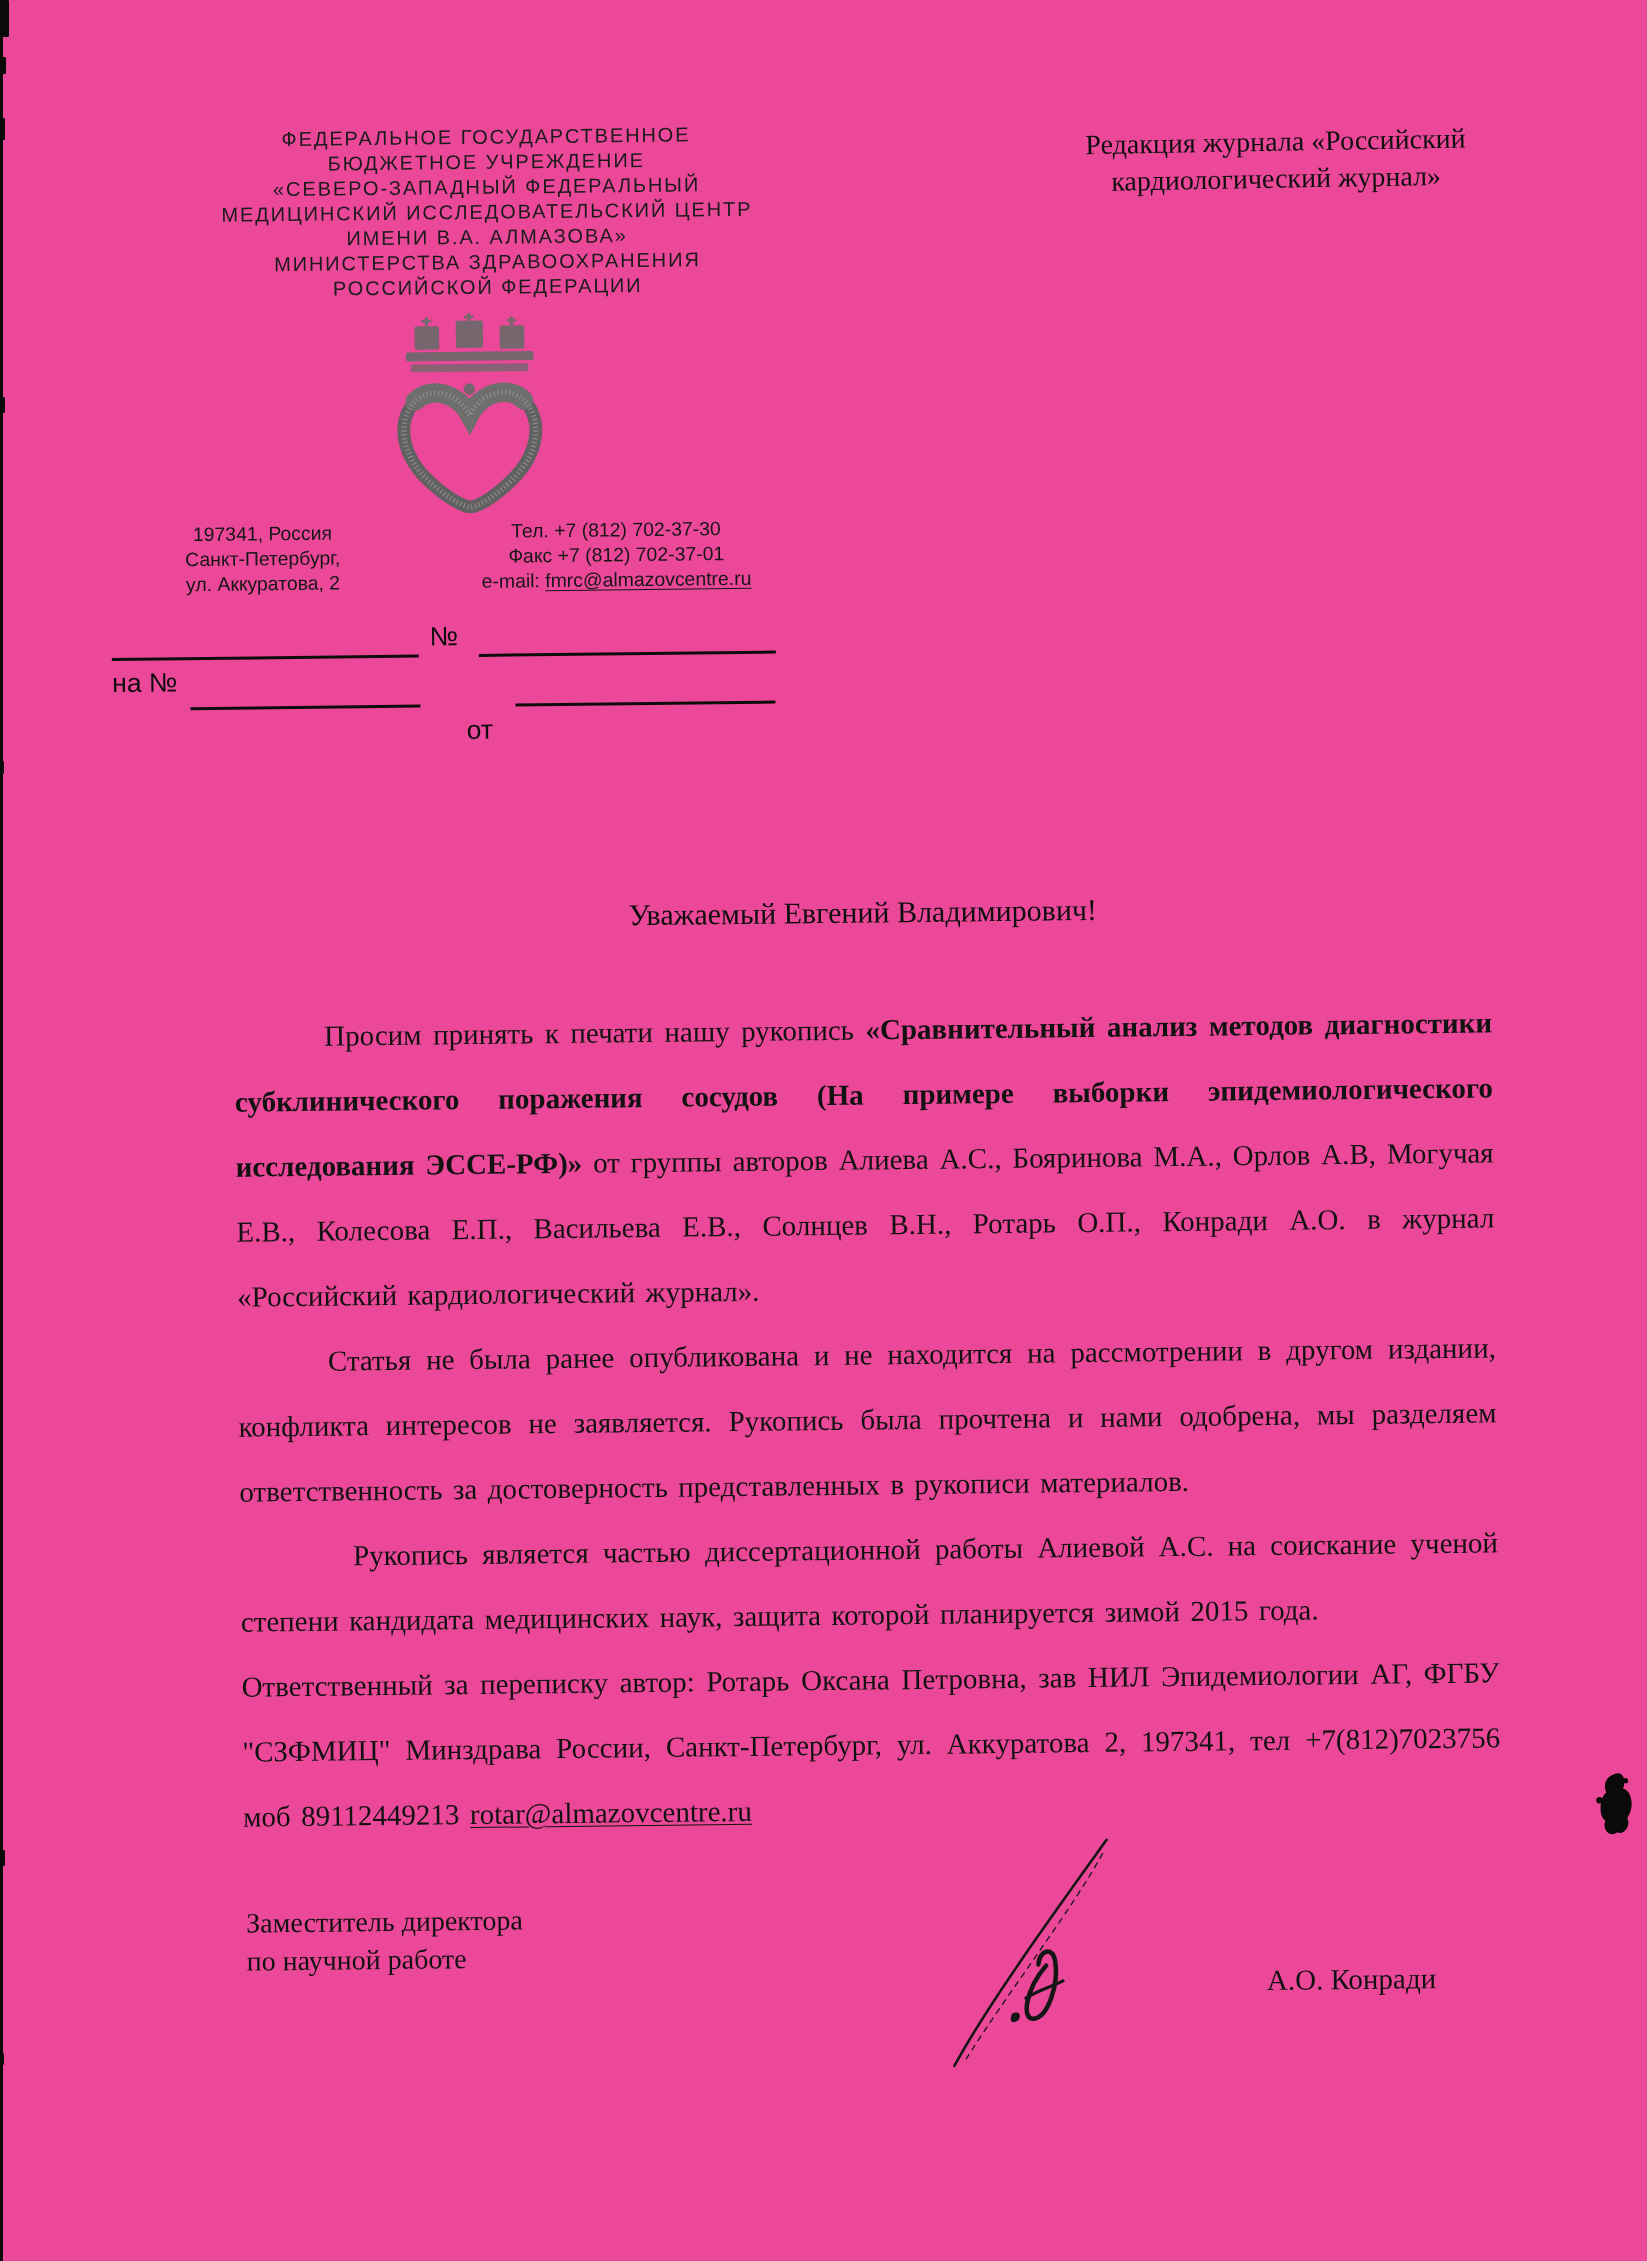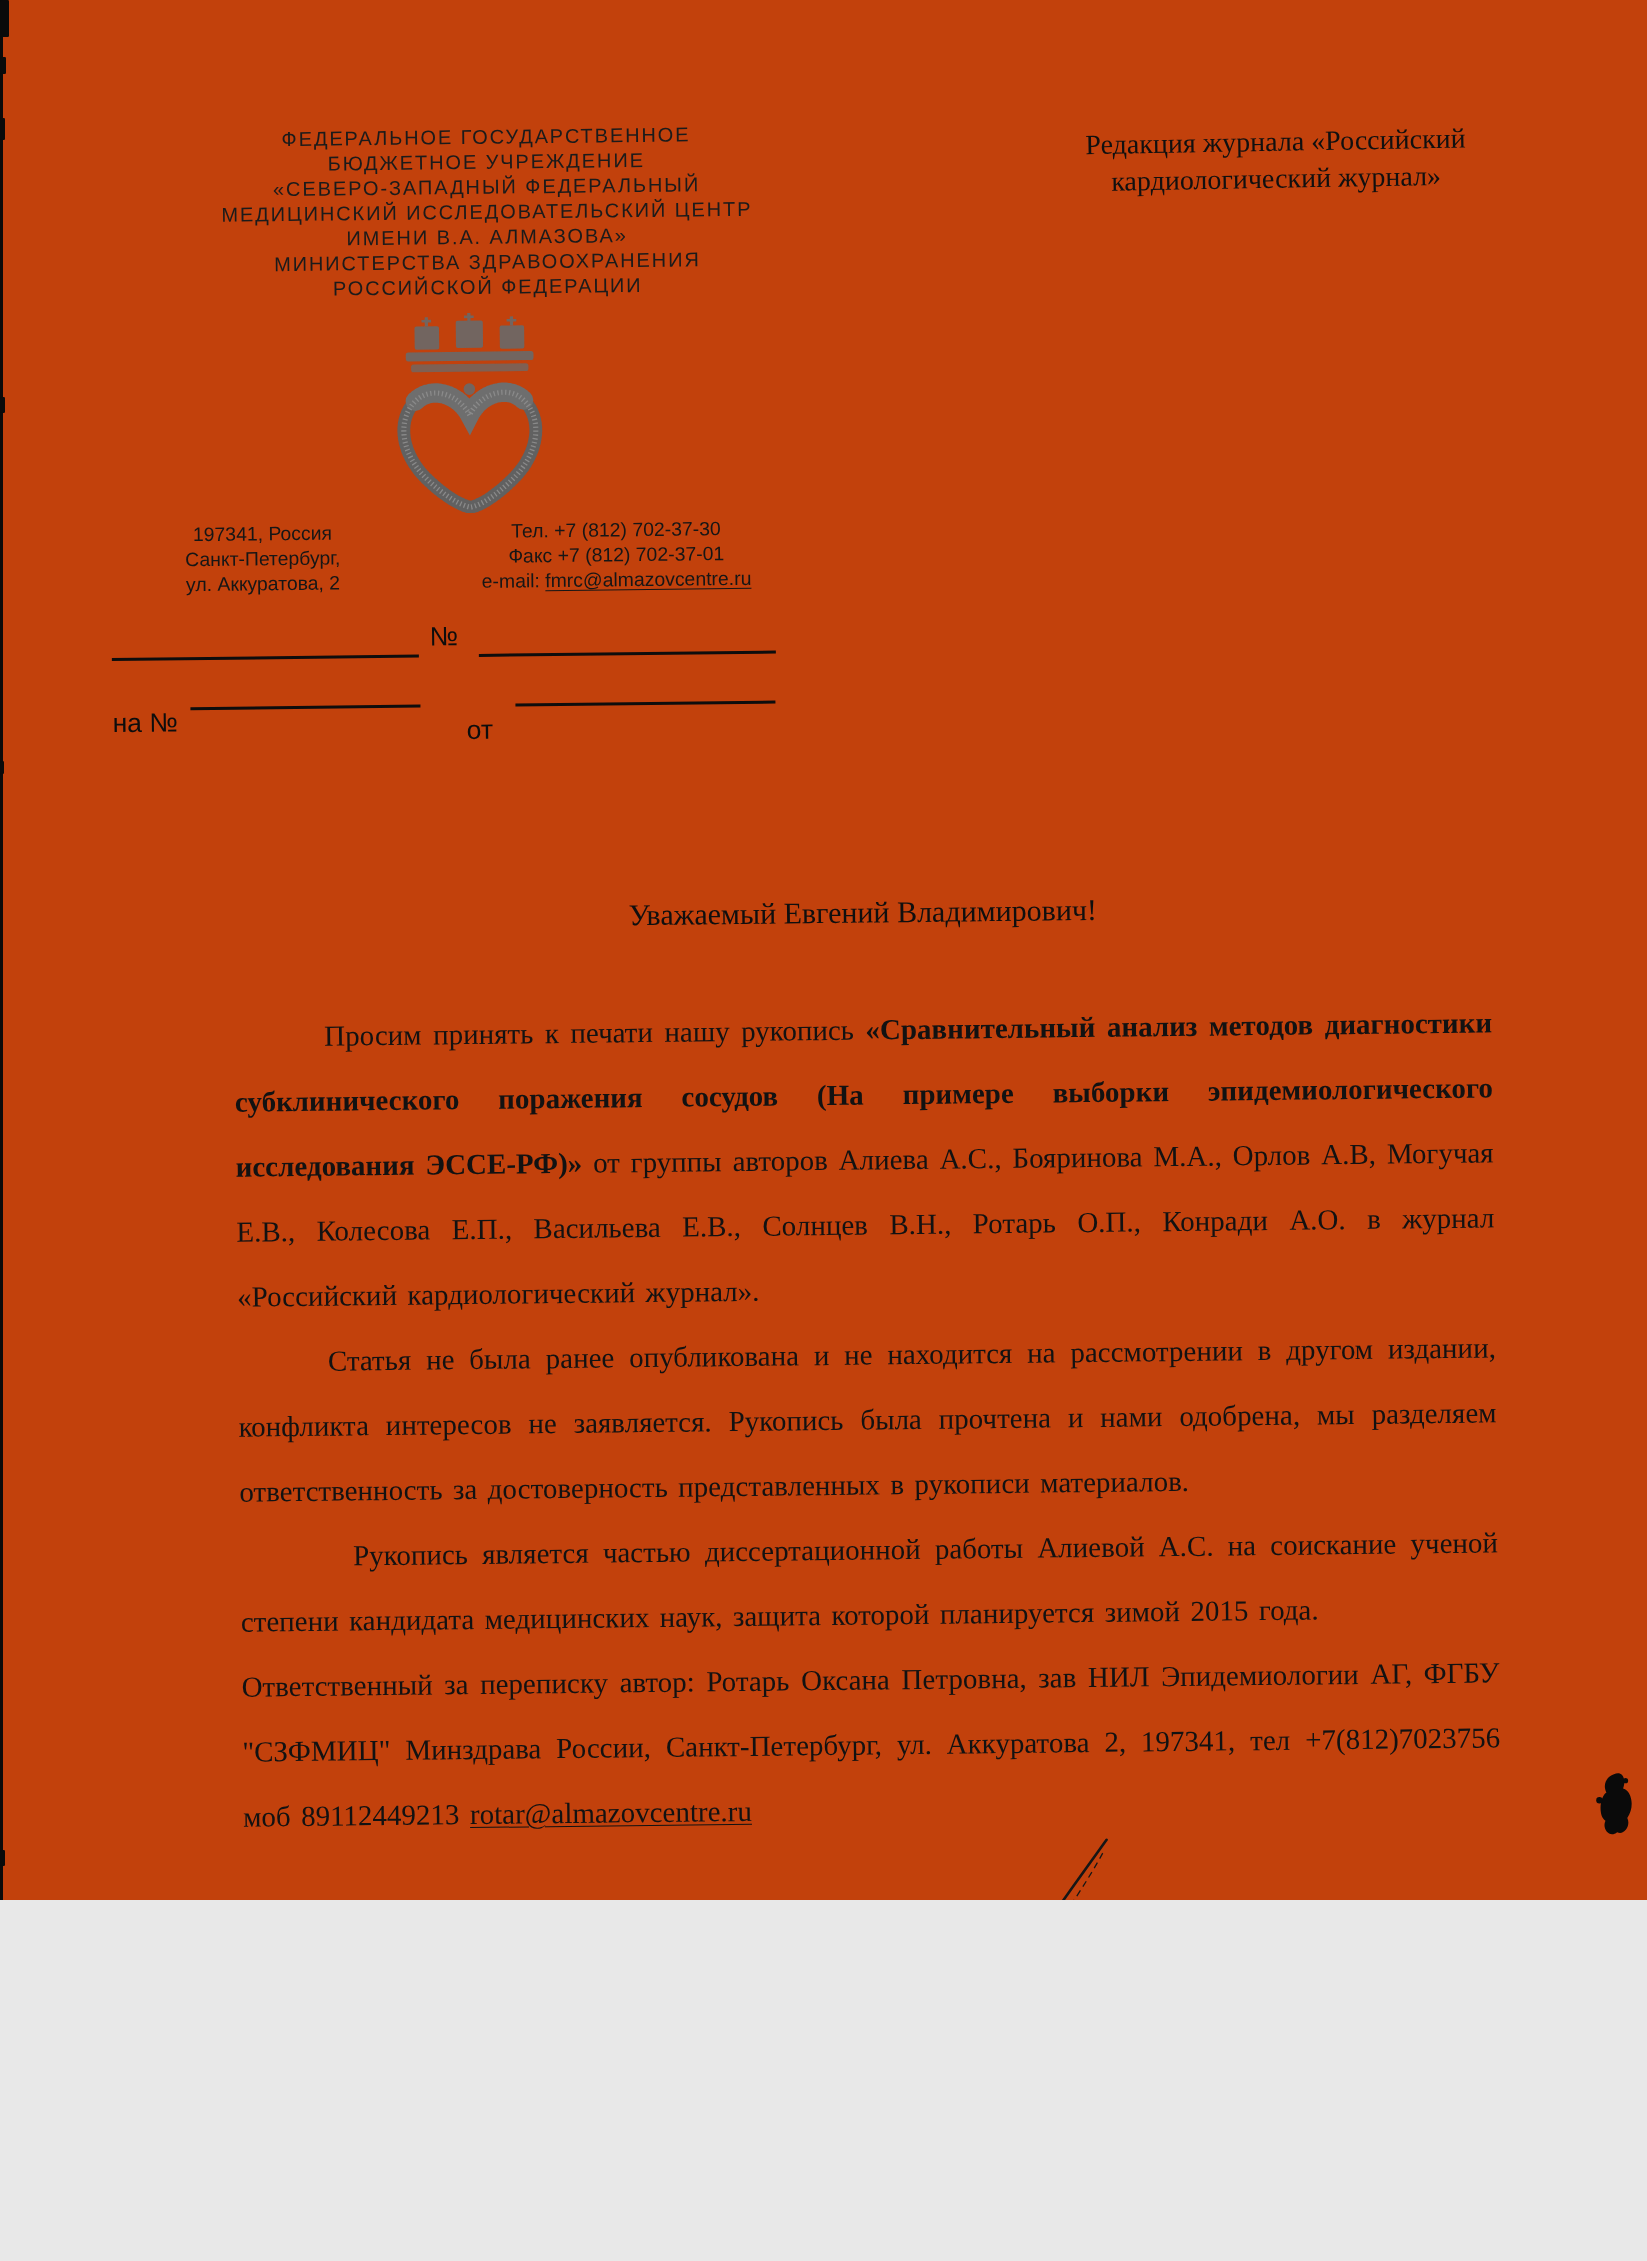--- a/index.html
+++ b/index.html
@@ -1,19 +1,19 @@
 <!DOCTYPE html>
 <html style="font-size:10.3px"><head>
 <meta charset="utf-8">
 <style>
   html,body{margin:0;padding:0;background:#e8e8e8;}
   .page{
     position:relative;
-    width:1647px;height:1900px;
-    background:#c2410c;
+    width:1647px;height:2261px;
+    background:#ec4899;
     overflow:hidden;
     font-family:"Liberation Serif", serif;
     color:#141414;
     text-decoration:underline;
   }
   
   .edge-strip{position:absolute;left:0;top:0;width:3.2px;height:2261px;background:#0a0a0a;}
   .edge-blob{position:absolute;background:#0a0a0a;border-radius:1.3px;}
   
   .scan{
@@ -154,21 +154,21 @@
     <div class="contact">
       <div>Тел.  +7 (812) 702-37-30</div>
       <div>Факс +7 (812) 702-37-01</div>
       <div><span>e-mail: </span><span class="u-mail">fmrc@almazovcentre.ru</span></div>
     </div>
 
     <div class="ref-line" style="left:116px;top:650px;width:307px;"></div>
     <span class="ref-label" style="left:434px;top:617px;">№</span>
     <div class="ref-line" style="left:483px;top:650px;width:297px;"></div>
 
-    <span class="ref-label" style="left:116px;top:700px;">на №</span>
+    <span class="ref-label" style="left:116px;top:660px;">на №</span>
     <div class="ref-line" style="left:194px;top:700px;width:230px;"></div>
     <span class="ref-label" style="left:470px;top:671px;margin-top:40px;">от</span>
     <div class="ref-line" style="left:519px;top:700px;width:260px;"></div>
 
     <div class="salutation">Уважаемый Евгений Владимирович!</div>
 
     <div class="body-text">
       <p class="indent"><span>Просим принять к печати нашу рукопись </span><span class="b">«Сравнительный анализ методов диагностики субклинического поражения сосудов (На примере выборки эпидемиологического исследования ЭССЕ-РФ)»</span><span> от группы авторов Алиева А.С., Бояринова М.А., Орлов А.В, Могучая Е.В., Колесова Е.П., Васильева Е.В., Солнцев В.Н., Ротарь О.П., Конради А.О. в журнал «Российский кардиологический журнал».</span></p>
       <p class="indent">Статья не была ранее опубликована и не находится на рассмотрении в другом издании, конфликта интересов не заявляется. Рукопись была прочтена и нами одобрена, мы разделяем ответственность за достоверность представленных в рукописи материалов.</p>
       <p class="indent-lg">Рукопись является частью диссертационной работы Алиевой А.С. на соискание ученой степени кандидата медицинских наук, защита которой планируется зимой 2015 года.</p>

